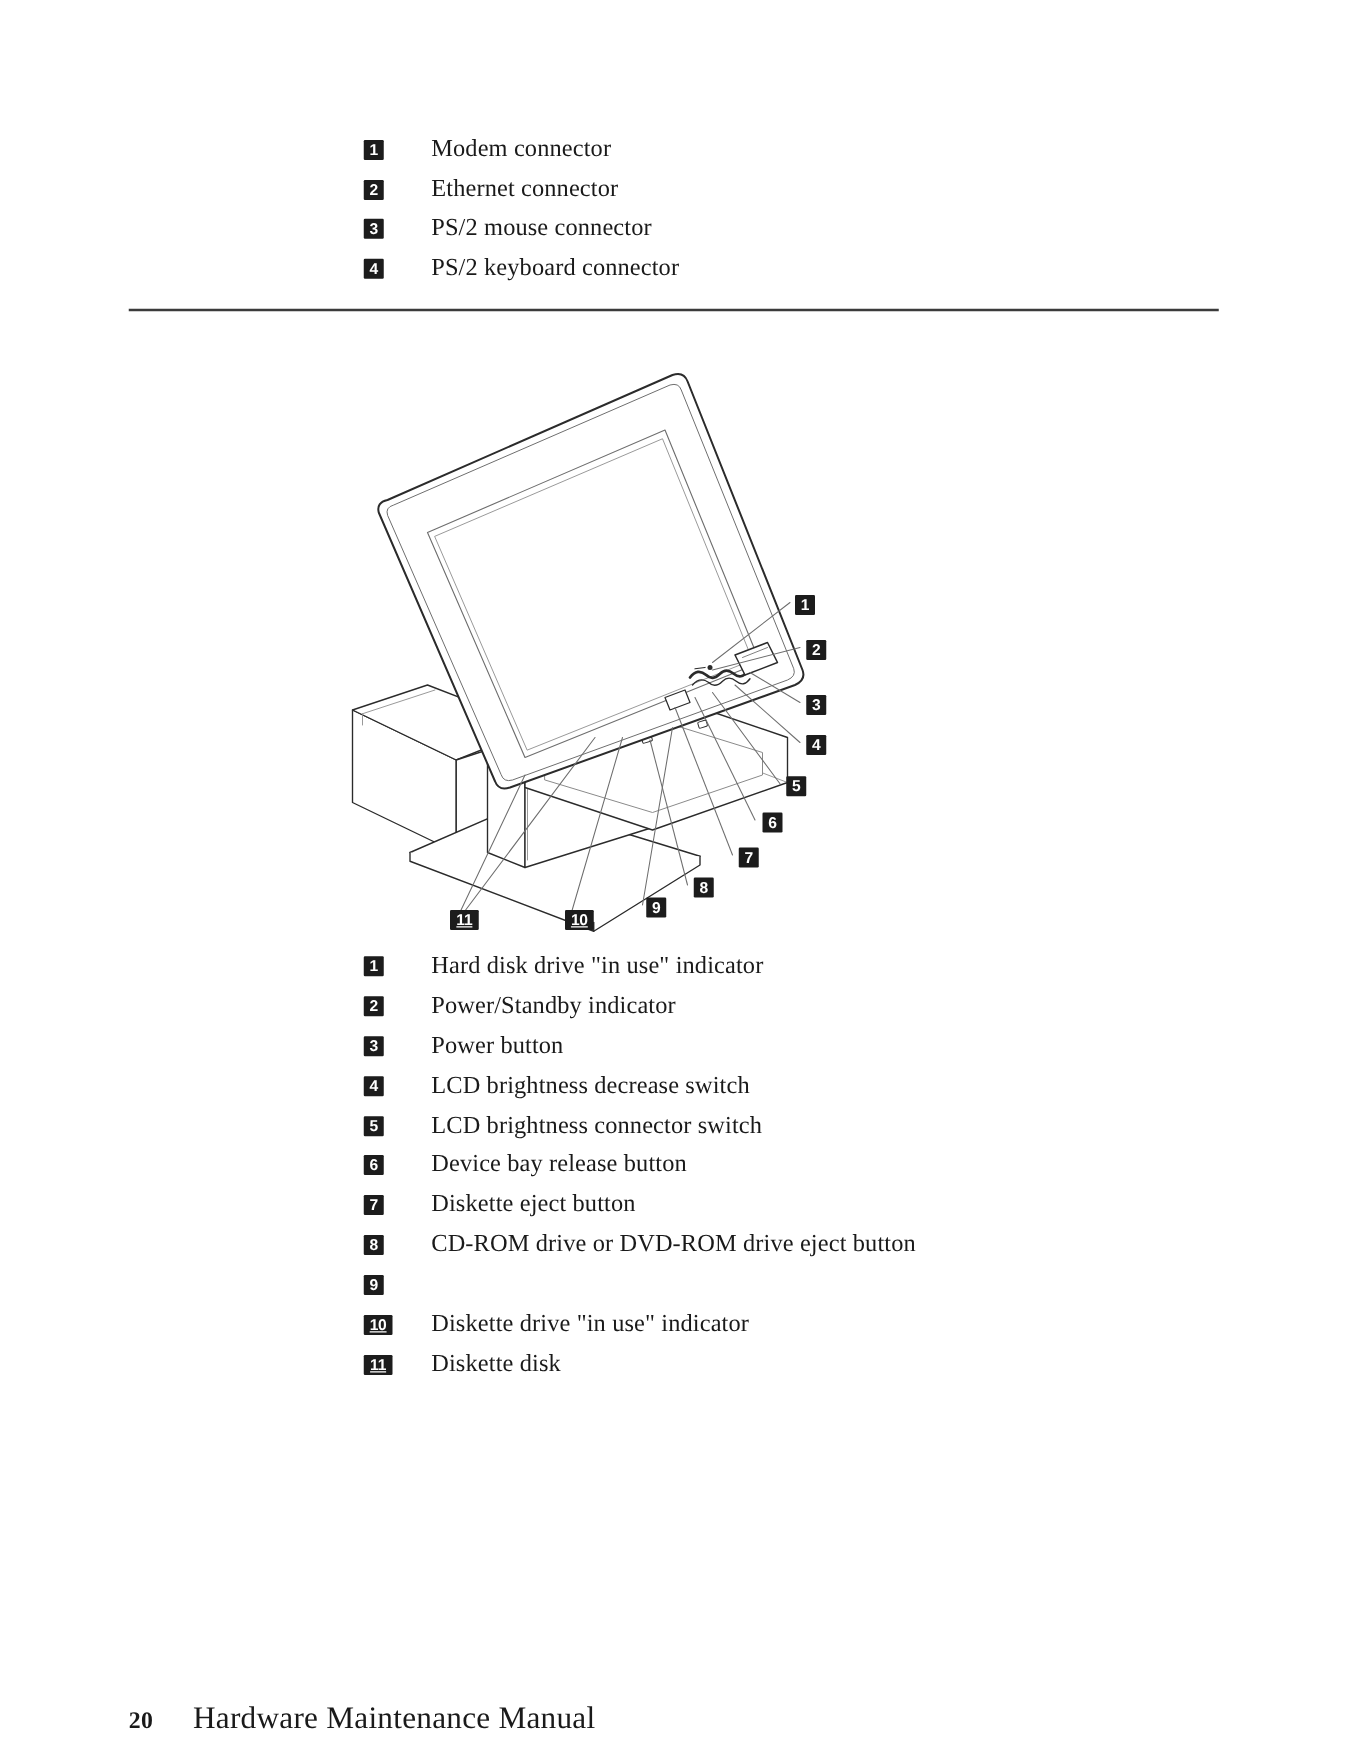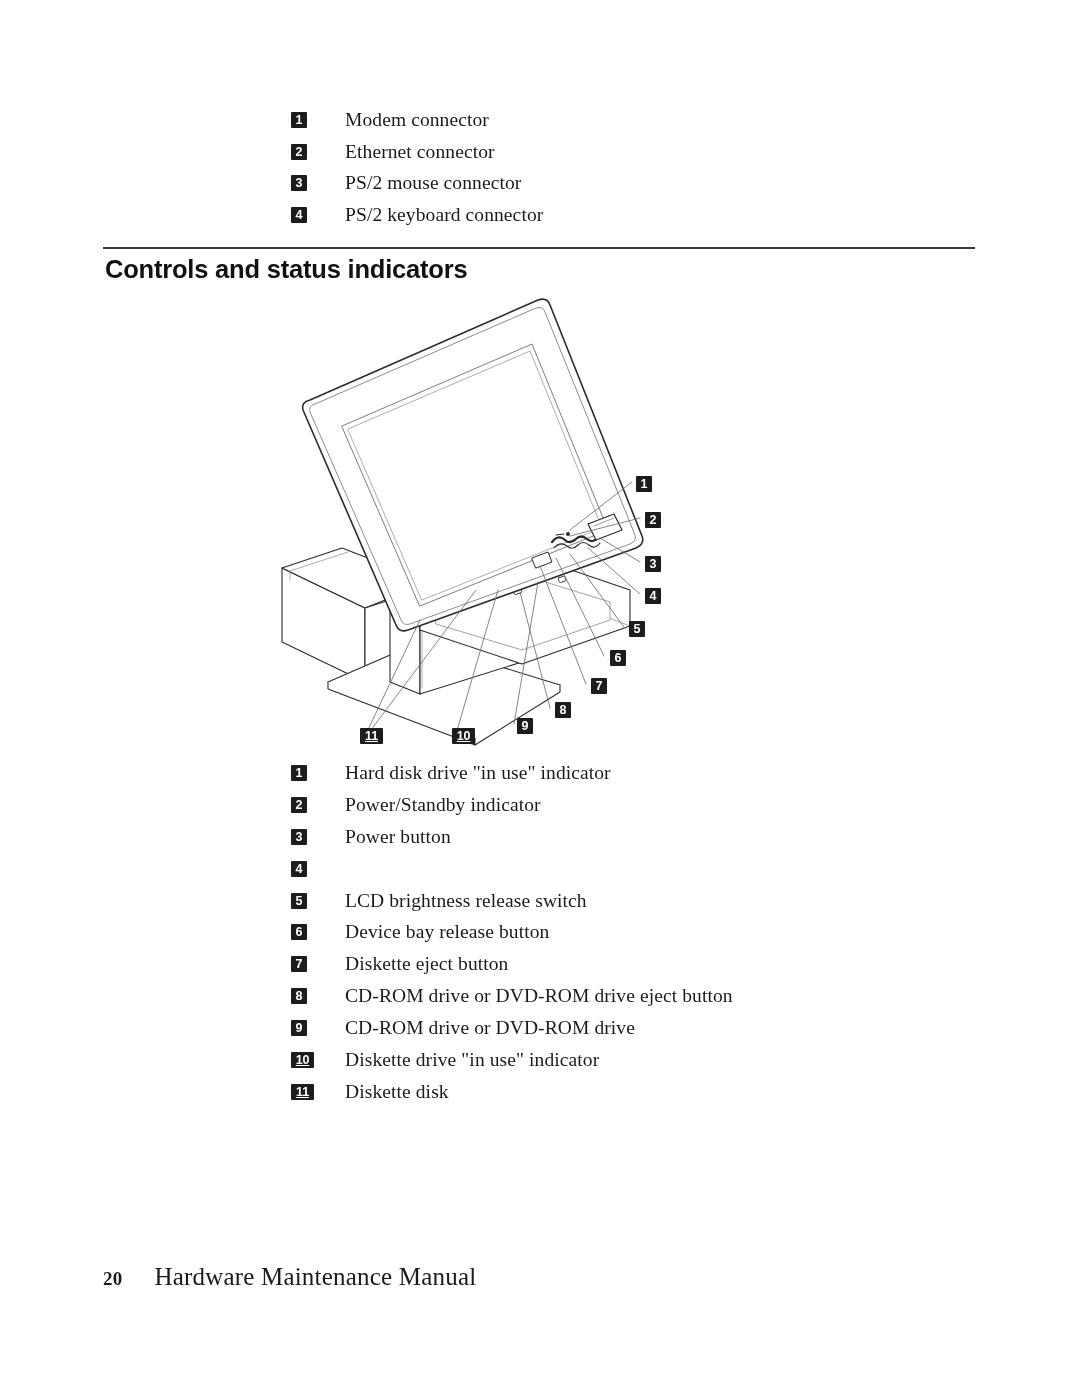--- a/index.html
+++ b/index.html
@@ -107,21 +107,21 @@
     height: 460px;
   }
   #illustration svg {
     display: block;
   }
 
   
   #footer {
     position: absolute;
     left: 103px;
-    top: 1263px;
+    top: 1361px;
     display: flex;
     align-items: baseline;
   }
   #footer .page-num {
     font-weight: bold;
     font-size: 19px;
     letter-spacing: 0.2px;
   }
   #footer .doc-title {
     margin-left: 32px;
@@ -151,21 +151,20 @@
       <span class="legend-text">PS/2 mouse connector</span>
     </div>
     <div class="legend-row">
       <span class="badge">4</span>
       <span class="spacer"></span>
       <span class="legend-text">PS/2 keyboard connector</span>
     </div>
   </div>
 
   <div id="section-rule"></div>
-  <div id="section-heading">Controls and status indicators</div>
 
   <div id="illustration">
     <svg width="420" height="460" viewBox="0 0 420 460" xmlns="http://www.w3.org/2000/svg">
       <g fill="none" stroke="#2b2b2b" stroke-width="1.1" stroke-linejoin="round" stroke-linecap="round">
 
         <g>
           <path d="M12 278 L12 352 L95 392 L95 318 Z" fill="#ffffff"></path>
           <path d="M12 278 L72 258 L160 292 L95 318 Z" fill="#ffffff"></path>
           <path d="M95 318 L95 392 L175 360 L175 292 Z" fill="#ffffff" stroke="#2b2b2b"></path>
           <path d="M20 281 L78 262" stroke="#8a8a8a" stroke-width="0.7"></path>
@@ -267,45 +266,45 @@
       <span class="legend-text">Power/Standby indicator</span>
     </div>
     <div class="legend-row">
       <span class="badge">3</span>
       <span class="spacer"></span>
       <span class="legend-text">Power button</span>
     </div>
     <div class="legend-row">
       <span class="badge">4</span>
       <span class="spacer"></span>
+      <span class="legend-text">LCD brightness decrease switch</span>
     </div>
     <div class="legend-row">
       <span class="badge">5</span>
       <span class="spacer"></span>
-      <span class="legend-text">LCD brightness release switch</span>
+      <span class="legend-text">LCD brightness connector switch</span>
     </div>
     <div class="legend-row">
       <span class="badge">6</span>
       <span class="spacer"></span>
       <span class="legend-text">Device bay release button</span>
     </div>
     <div class="legend-row">
       <span class="badge">7</span>
       <span class="spacer"></span>
       <span class="legend-text">Diskette eject button</span>
     </div>
     <div class="legend-row">
       <span class="badge">8</span>
       <span class="spacer"></span>
       <span class="legend-text">CD-ROM drive or DVD-ROM drive eject button</span>
     </div>
     <div class="legend-row">
       <span class="badge">9</span>
       <span class="spacer"></span>
-      <span class="legend-text">CD-ROM drive or DVD-ROM drive</span>
     </div>
     <div class="legend-row">
       <span class="badge wide">10</span>
       <span class="spacer" style="width:31px"></span>
       <span class="legend-text">Diskette drive "in use" indicator</span>
     </div>
     <div class="legend-row">
       <span class="badge wide">11</span>
       <span class="spacer" style="width:31px"></span>
       <span class="legend-text">Diskette disk</span>

